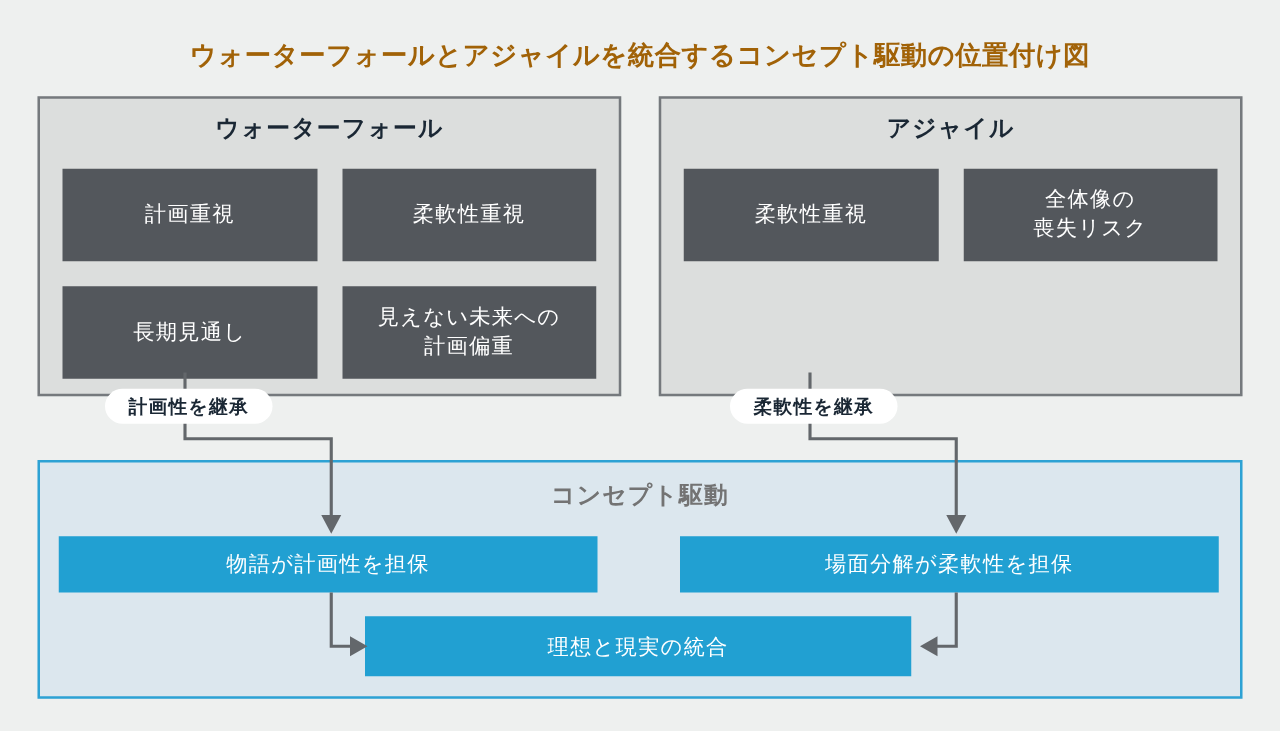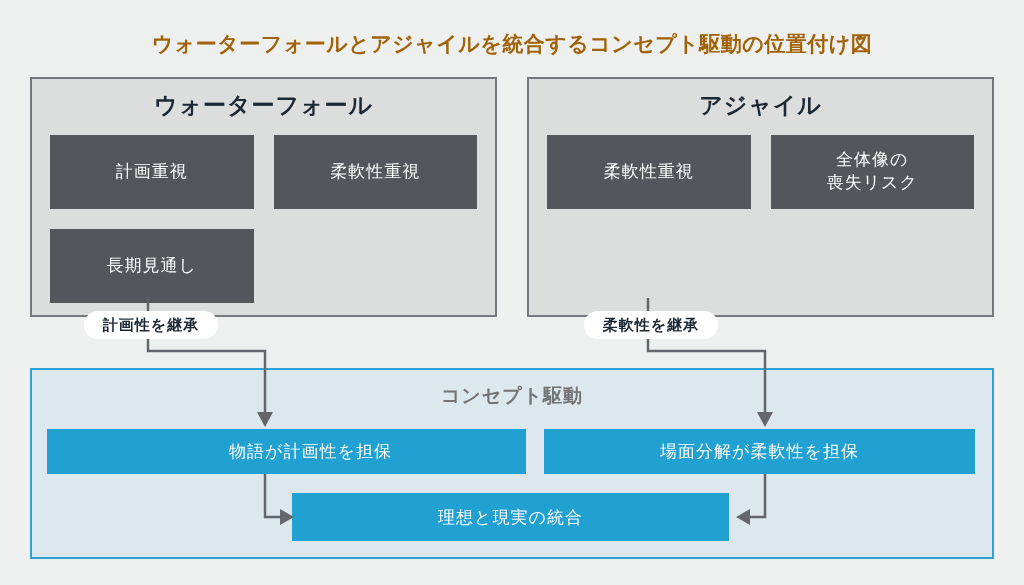--- a/index.html
+++ b/index.html
@@ -33,21 +33,21 @@
     height: 240px;
     background: #dcdedd;
     border: 2px solid #75797d;
     box-sizing: border-box;
   }
   .panel-left  { left: 30px; }
   .panel-right { left: 527px; }
   .panel-title {
     margin-top: 11px;
     text-align: center;
-    font-size: 23px;
+    font-size: 19px;
     font-weight: bold;
     color: #1a2734;
     letter-spacing: 1px;
   }
   .panel-grid {
     position: absolute;
     left: 18px;
     right: 18px;
     top: 56px;
     display: grid;
@@ -92,21 +92,21 @@
     background: #21a0d2;
     color: #ffffff;
     font-size: 17px;
     display: flex;
     align-items: center;
     justify-content: center;
     text-align: center;
     letter-spacing: 1px;
     z-index: 2;
   }
-  .bb-left   { left: 47px;  top: 429px; width: 431px; height: 45px; padding-left: 48px; }
+  .bb-left   { left: 47px;  top: 429px; width: 431px; height: 45px; }
   .bb-right  { left: 544px; top: 429px; width: 431px; height: 45px; }
   .bb-bottom { left: 292px; top: 493px; width: 437px; height: 48px; }
   .arrows {
     position: absolute;
     left: 0; top: 0;
     width: 1024px;
     height: 585px;
     pointer-events: none;
     z-index: 3;
   }
@@ -136,20 +136,22 @@
 <div class="canvas">
 
   <div class="diagram-title">ウォーターフォールとアジャイルを統合するコンセプト駆動の位置付け図</div>
 
   <section class="panel panel-left">
     <div class="panel-title">ウォーターフォール</div>
     <div class="panel-grid">
       <div class="cell">計画重視</div>
       <div class="cell">柔軟性重視</div>
       <div class="cell">長期見通し</div>
+      <div class="cell">見えない未来への
+計画偏重</div>
     </div>
   </section>
 
   <section class="panel panel-right">
     <div class="panel-title">アジャイル</div>
     <div class="panel-grid">
       <div class="cell">柔軟性重視</div>
       <div class="cell">全体像の
 喪失リスク</div>
     </div>

